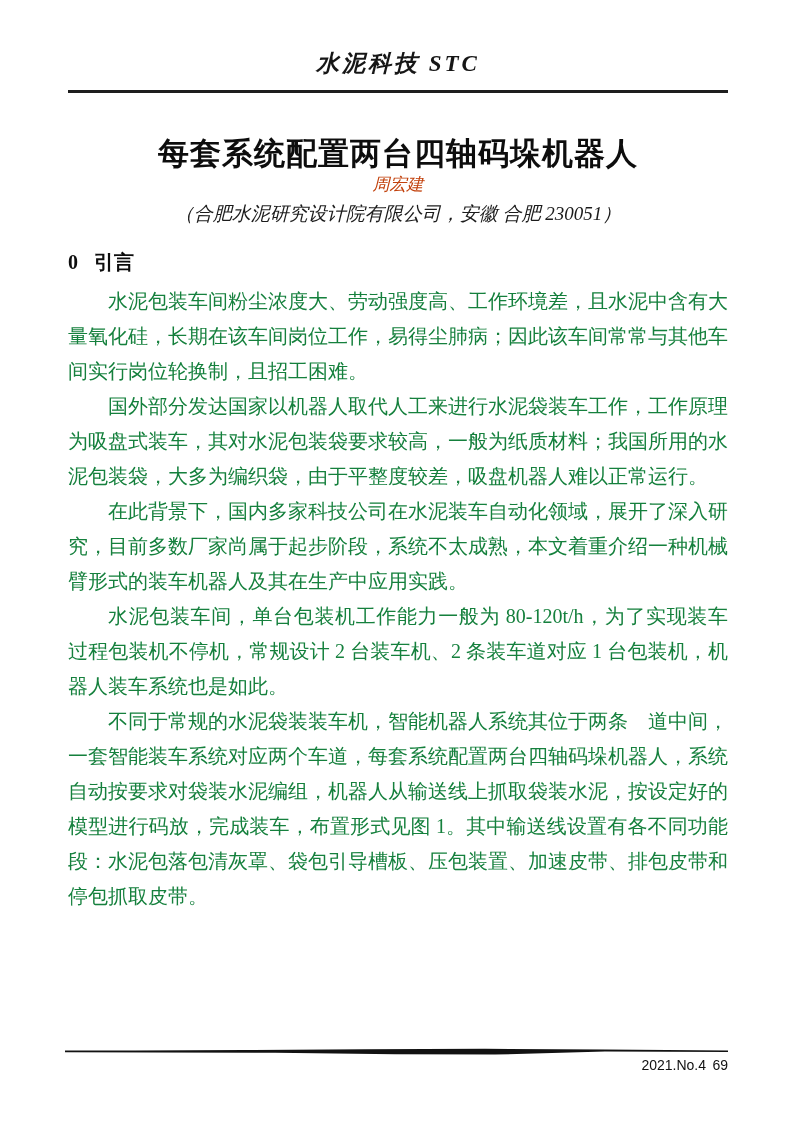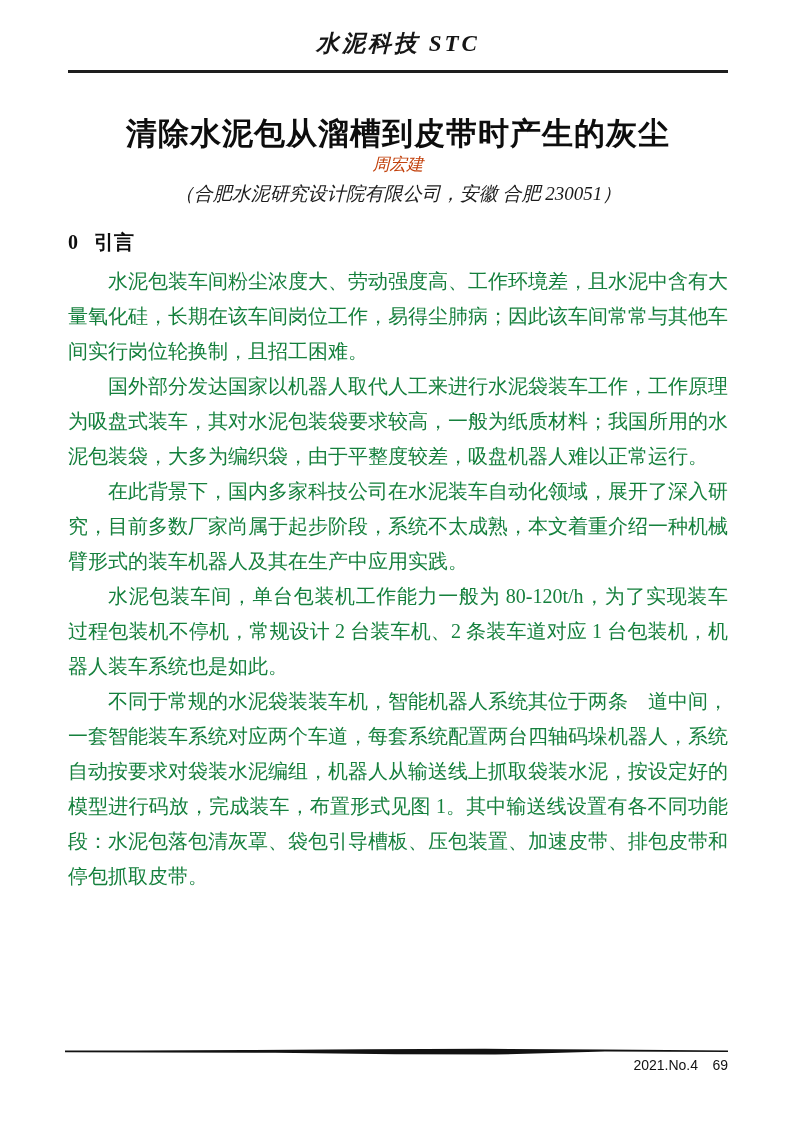--- a/index.html
+++ b/index.html
@@ -10,21 +10,21 @@
     height: 1122px;
     margin: 0 auto;
     background: #ffffff;
     color: #1b1b1b;
     font-family: "Liberation Serif", "DejaVu Serif", serif;
     overflow: hidden;
     padding: 0 65px 0 68px;
   }
   
   .masthead {
-    padding-top: 28px;
+    padding-top: 48px;
     text-align: center;
     font-size: 23px;
     font-style: italic;
     font-weight: 600;
     letter-spacing: 3px;
     color: #161616;
     font-family: "Liberation Serif", serif;
   }
   .head-rule {
     margin-top: 11px;
@@ -85,32 +85,32 @@
   }
   .footer-rule { display: block; width: 100%; height: 8px; }
   .footer-row {
     position: relative;
     margin-top: 1px;
     font-family: "Liberation Sans", "DejaVu Sans", sans-serif;
     font-size: 14px;
     color: #111111;
   }
   .page-number { display: block; text-align: right; }
-  .issue-label { position: absolute; right: 30px; top: 0; }
+  .issue-label { position: absolute; right: 22px; top: 0; }
 </style>
 </head>
 <body>
 
 <div class="page">
 
   <div class="masthead">水泥科技 STC</div>
 
   <div class="head-rule"></div>
 
-  <h1 class="title">清除水泥包从溜槽到皮带时产生的灰尘</h1>
+  <h1 class="title">每套系统配置两台四轴码垛机器人</h1>
 
   <div class="author">周宏建</div>
 
   <div class="affiliation">（合肥水泥研究设计院有限公司，安徽 合肥 230051）</div>
 
   <section>
     <h2 class="sec-heading">
       <span class="sec-num">0</span><span class="sec-title">引言</span>
     </h2>
     <p class="body-par">水泥包装车间粉尘浓度大、劳动强度高、工作环境差，且水泥中含有大量氧化硅，长期在该车间岗位工作，易得尘肺病；因此该车间常常与其他车间实行岗位轮换制，且招工困难。</p>

